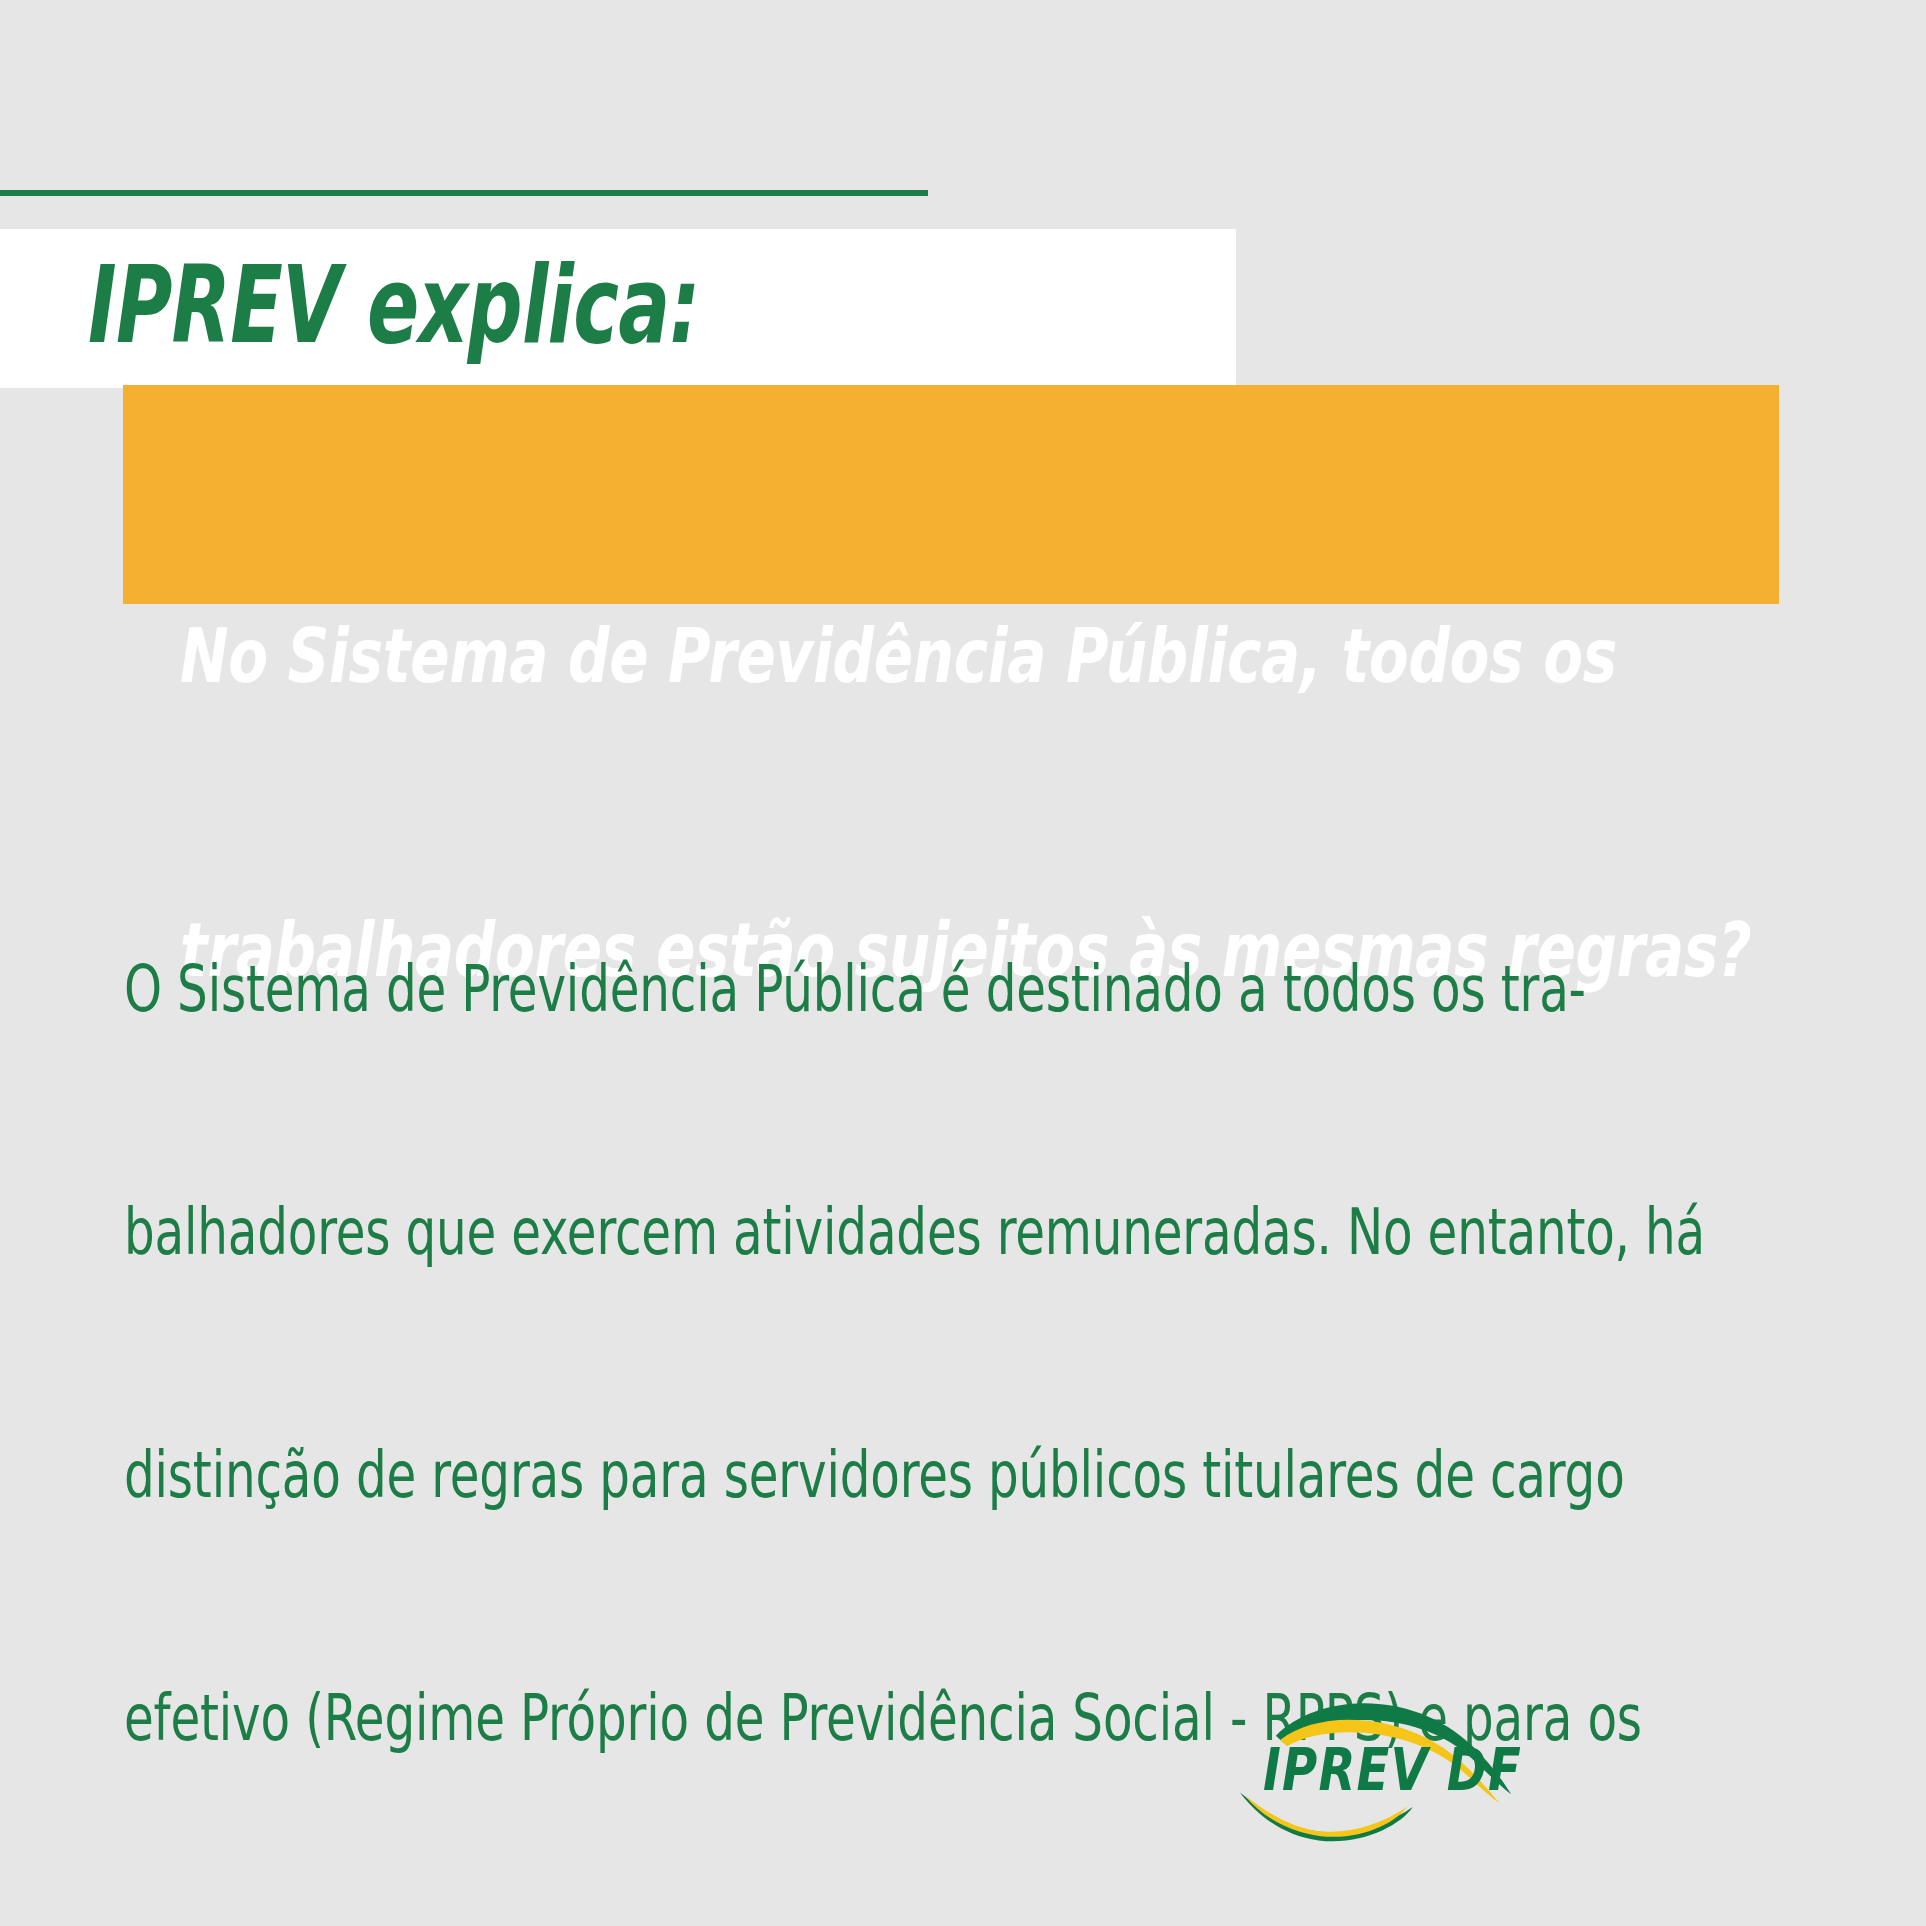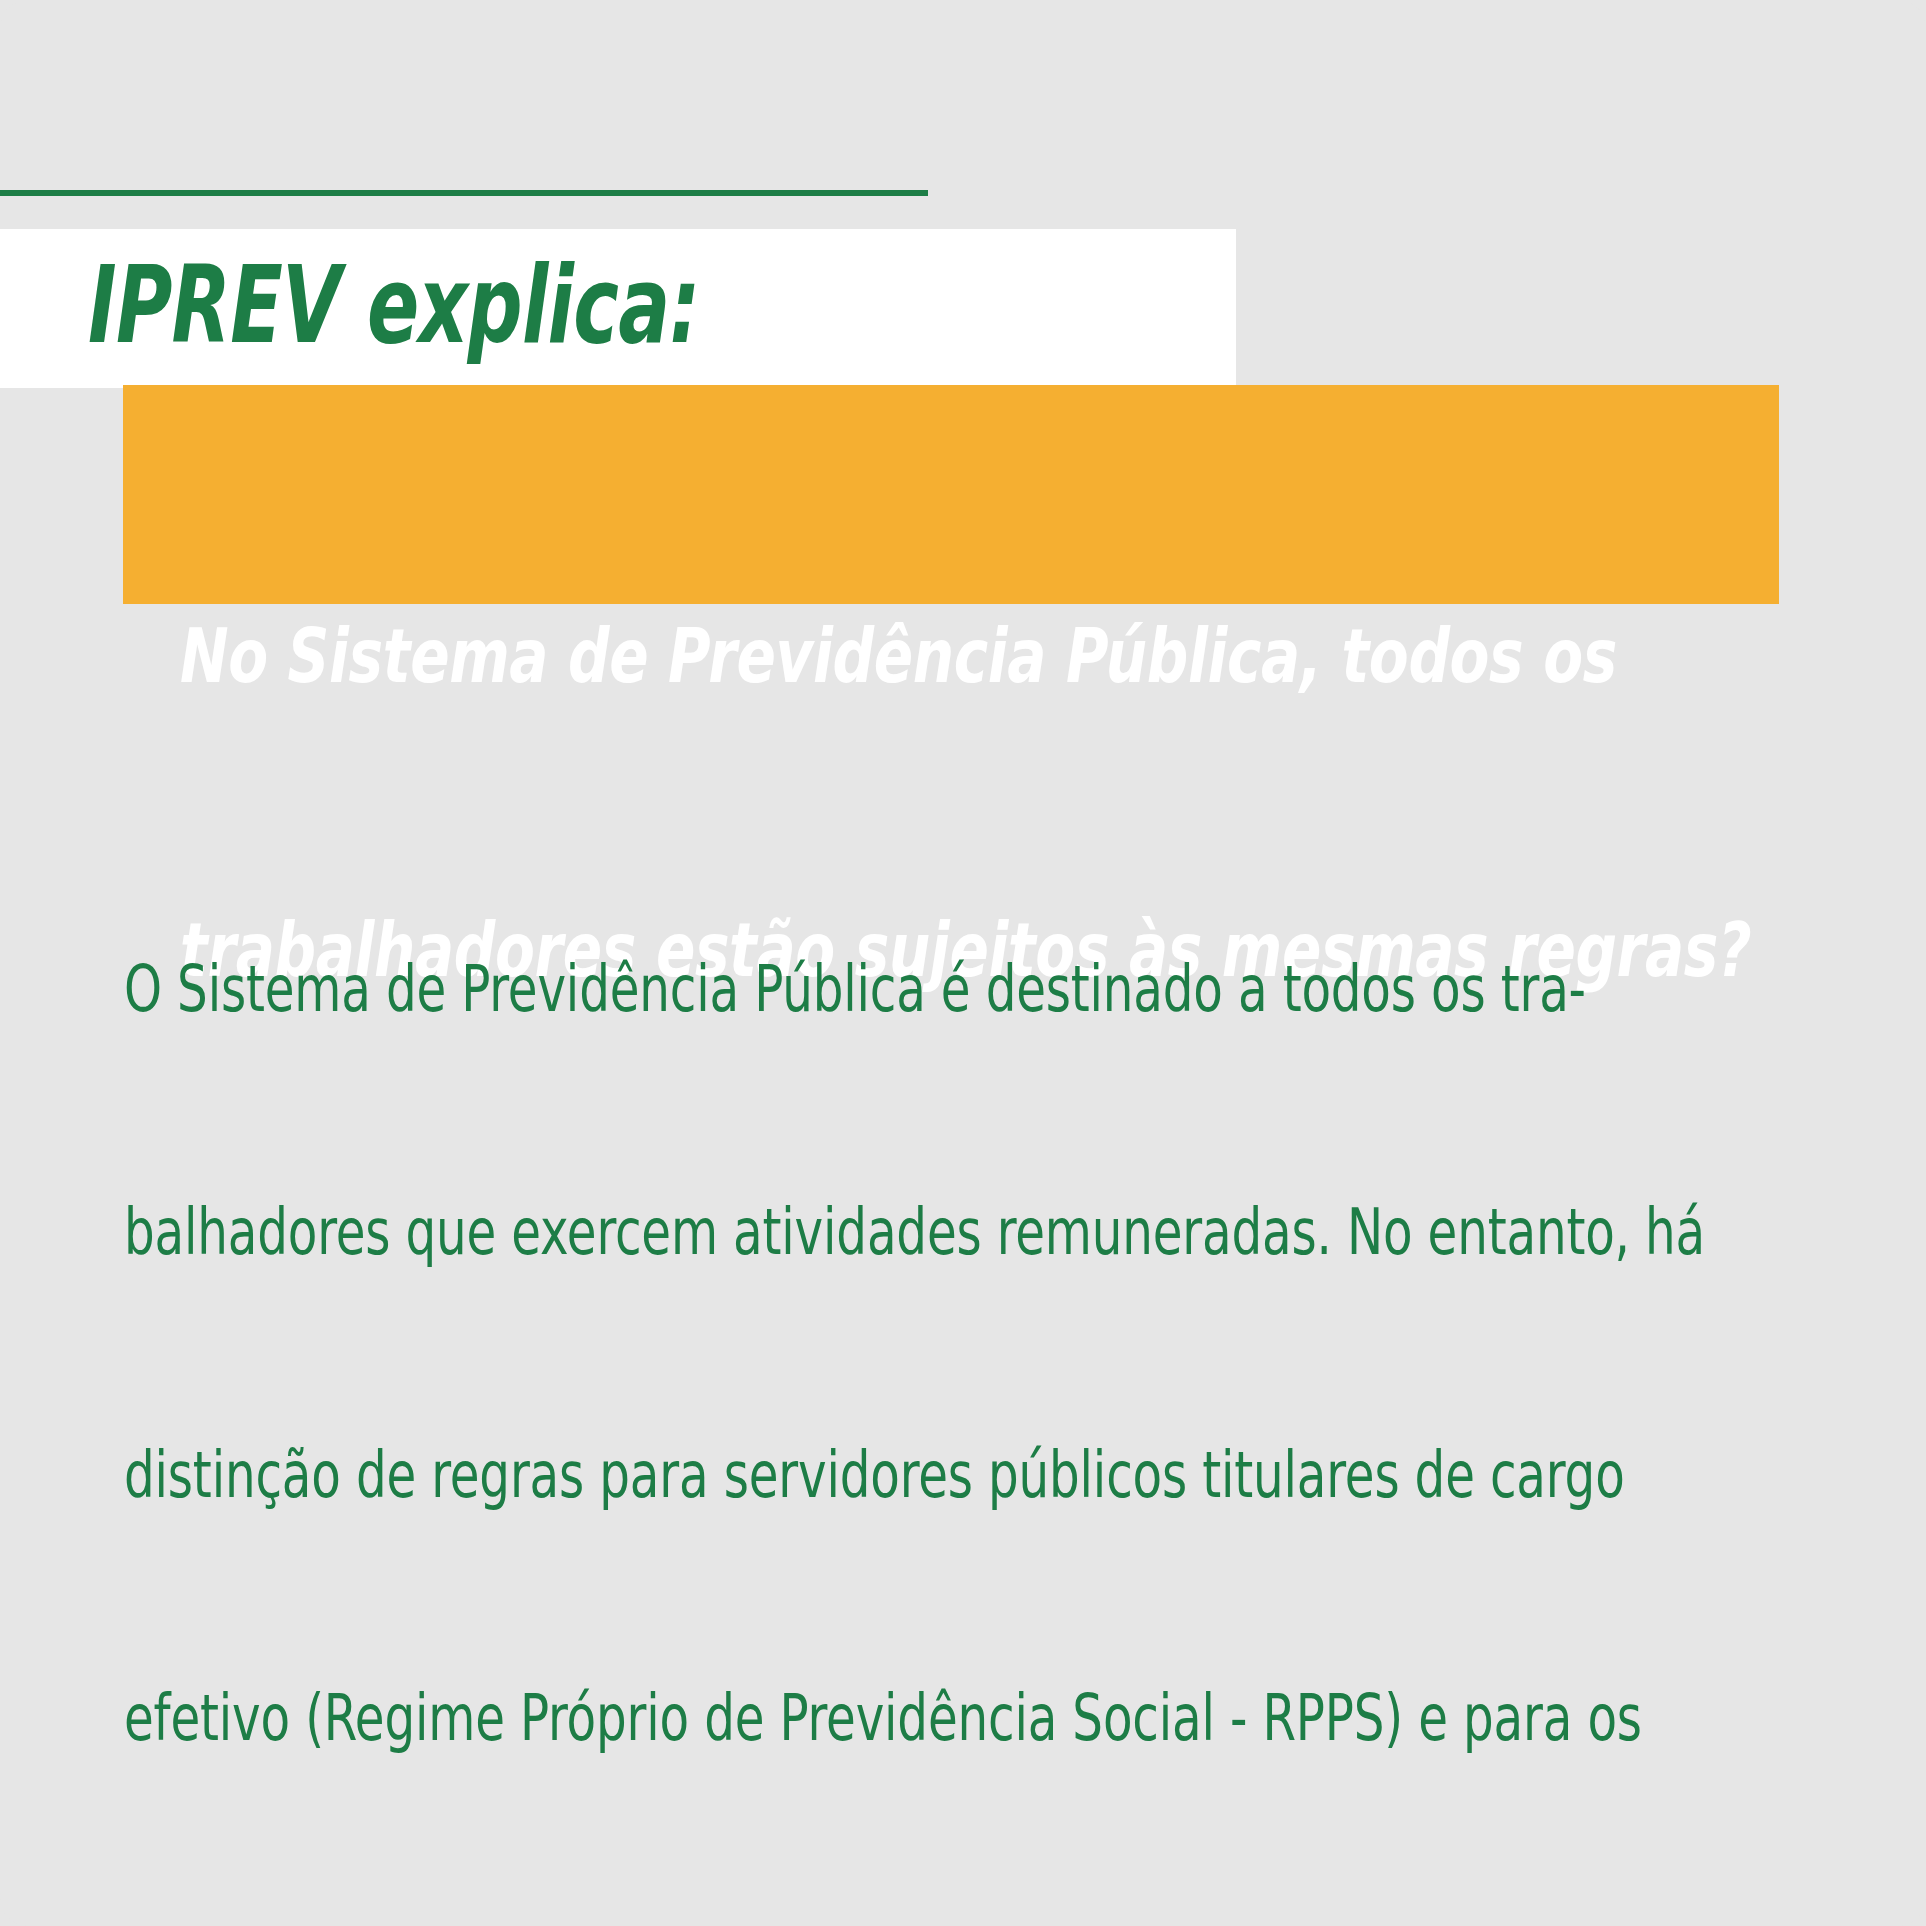--- a/index.html
+++ b/index.html
@@ -183,18 +183,35 @@
   <div class="body-copy">
     <div>O Sistema de Previdência Pública é destinado a todos os tra-</div>
     <div>balhadores que exercem atividades remuneradas. No entanto, há</div>
     <div>distinção de regras para servidores públicos titulares de cargo</div>
     <div>efetivo (Regime Próprio de Previdência Social - RPPS) e para os</div>
     <div>demais trabalhadores (Regime Geral de Previdência Social - RGPS)</div>
   </div>
 
   <div class="logo-lockup">
 
+    <div class="iprev-mark">
+      <svg width="351" height="154" viewBox="0 0 820 360" style="position:absolute;left:0;top:0;">
+
+        <path d="M100 95 C 200 -5, 420 -15, 560 120 C 600 158, 630 200, 650 232
+                 C 625 214, 595 182, 560 150 C 430 30, 215 40, 118 112 Z" fill="#0f7a45"></path>
+
+        <path d="M110 105 C 205 30, 410 42, 535 158 C 572 192, 600 226, 622 252
+                 C 598 236, 570 208, 538 180 C 418 74, 218 66, 126 120 Z" fill="#f5c518"></path>
+
+        <path d="M16 228 C 60 262, 110 300, 175 315 C 262 334, 360 304, 420 262
+                 C 390 306, 300 352, 200 340 C 120 330, 56 282, 16 228 Z" fill="#0f7a45"></path>
+
+        <path d="M28 236 C 74 270, 124 304, 186 316 C 266 330, 352 300, 408 260
+                 C 378 300, 300 340, 205 330 C 128 320, 68 284, 28 236 Z" fill="#f5c518"></path>
+      </svg>
+      <div class="iprev-wordmark">IPREV DF</div>
+    </div>
 
 
   </div>
 
 </div>
 
 
 </body></html>

